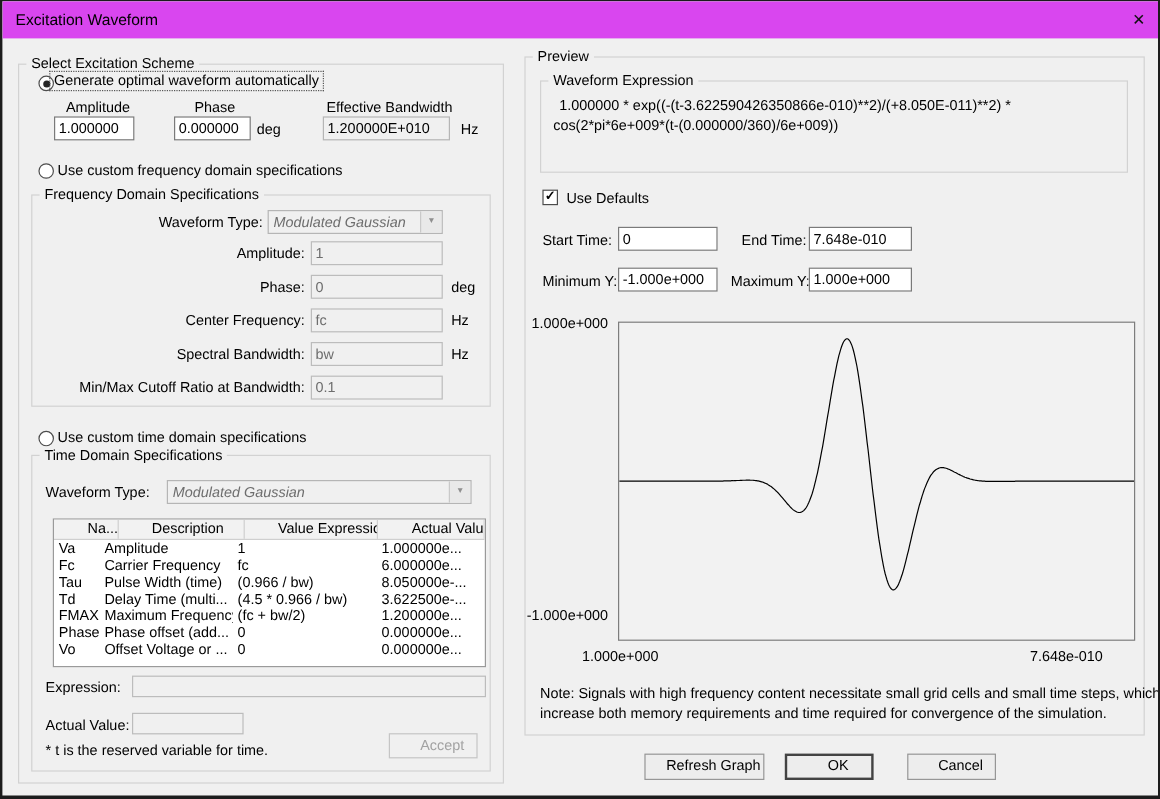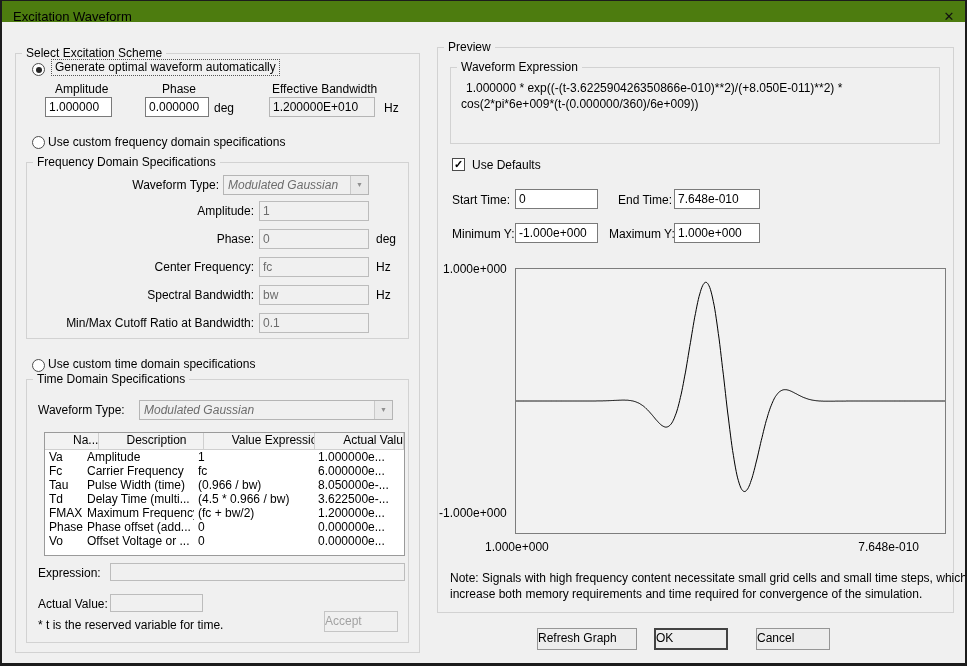--- a/index.html
+++ b/index.html
@@ -3,42 +3,42 @@
 <meta charset="utf-8">
 <style>
   html,body{margin:0;padding:0;background:#555;}
   .window{
     position:relative;width:967px;height:666px;background:#f0f0f0;
     border:solid #1c1c1c;border-width:1px 2px 3px 2px;box-sizing:border-box;
     font-family:"Liberation Sans",sans-serif;font-size:12px;color:#000;
     overflow:hidden;
   }
   .lbl{position:absolute;white-space:nowrap;}
-  .titlebar{position:absolute;left:0;top:0;width:100%;height:21px;background:#4d7c0f;text-decoration:underline;}
+  .titlebar{position:absolute;left:0;top:0;width:100%;height:31px;background:#d946ef;text-decoration:underline;}
   .title{position:absolute;left:11px;top:8px;font-size:13px;}
   .close{position:absolute;left:936px;top:5px;width:22px;height:21px;text-align:center;
          font-size:13px;line-height:21px;color:#111;cursor:default;}
   .group{position:absolute;border:1px solid #d2d2d2;box-sizing:border-box;}
   .glabel{position:absolute;top:-8px;left:6px;background:#f0f0f0;padding:0 4px;white-space:nowrap;}
   .tb{position:absolute;background:#fff;border:1px solid #7a7a7a;box-sizing:border-box;
       padding:0 3px;white-space:nowrap;overflow:hidden;line-height:18px;}
   .tb.grayro{background:#f0f0f0;border-color:#b5b5b5;}
   .tb.dis{background:#f0f0f0;border-color:#bcbcbc;color:#6d6d6d;}
   .combo{position:absolute;background:#f0f0f0;border:1px solid #b5b5b5;box-sizing:border-box;
          color:#6d6d6d;line-height:18px;padding:0 20px 0 4px;white-space:nowrap;overflow:hidden;font-style:italic;}
   .arrowbox{position:absolute;right:0;top:0;bottom:0;width:17px;background:#e9e9e9;
             border-left:1px solid #c9c9c9;text-align:center;color:#8f8f8f;
             font-size:7px;line-height:18px;}
   .radio{position:absolute;width:11px;height:11px;border:1px solid #4d4d4d;border-radius:50%;background:#fff;}
   .radio.sel::after{content:"";position:absolute;left:2.5px;top:2.5px;width:6px;height:6px;border-radius:50%;background:#262626;}
   .focusrect{border:1px dotted #555;padding:0 3px 1px 3px;}
   .checkbox{position:absolute;width:13px;height:13px;border:1px solid #4b4b4b;background:#fff;
             box-sizing:border-box;text-align:center;font-size:11px;line-height:11px;font-weight:bold;}
   .btn{position:absolute;background:#ededed;border:1px solid #969696;box-sizing:border-box;
-       text-align:left;line-height:19px;cursor:default;}
+       text-align:center;line-height:19px;cursor:default;padding-left:15px;}
   .btn.default{border:2px solid #434343;line-height:17px;}
   .btn.dis{color:#a2a2a2;border-color:#c5c5c5;background:#f0f0f0;}
   .datatable{position:absolute;background:#fff;border:1px solid #9a9a9a;box-sizing:border-box;overflow:hidden;}
   .thead{display:flex;height:16px;background:#f2f2f2;border-bottom:1px solid #cfcfcf;}
   .th{box-sizing:border-box;padding:0 4px;border-right:1px solid #cfcfcf;line-height:15px;
       overflow:hidden;white-space:nowrap;margin-left:24px;}
   .trow{display:flex;height:14px;line-height:14px;}
   .td{box-sizing:border-box;padding:0 4px;overflow:hidden;white-space:nowrap;}
   .c0{width:38px;} .c1{width:111px;} .c2{width:120px;} .c3{width:88px;}
   .plot{position:absolute;left:513px;top:267px;width:431px;height:266px;
@@ -55,21 +55,21 @@
   <div class="titlebar">
     <span class="title">Excitation Waveform</span>
     <span class="close">✕</span>
   </div>
 
   <div class="group" style="left:13px;top:52px;width:405px;height:600px;">
     <span class="glabel">Select Excitation Scheme</span>
   </div>
 
   <span class="radio sel" style="left:30px;top:62px;"></span>
-  <span class="lbl focusrect" style="left:49px;top:58px;">Generate optimal waveform automatically</span>
+  <span class="lbl focusrect" style="left:39px;top:58px;">Generate optimal waveform automatically</span>
 
   <span class="lbl" style="left:53px;top:81px;">Amplitude</span>
   <span class="lbl" style="left:160px;top:81px;">Phase</span>
   <span class="lbl" style="left:270px;top:81px;">Effective Bandwidth</span>
 
   <div class="tb" style="left:43px;top:96px;width:67px;height:20px;">1.000000</div>
   <div class="tb" style="left:143px;top:96px;width:64px;height:20px;">0.000000</div>
   <span class="lbl" style="left:212px;top:100px;">deg</span>
   <div class="tb grayro" style="left:267px;top:96px;width:106px;height:20px;">1.200000E+010</div>
   <span class="lbl" style="left:382px;top:100px;">Hz</span>

